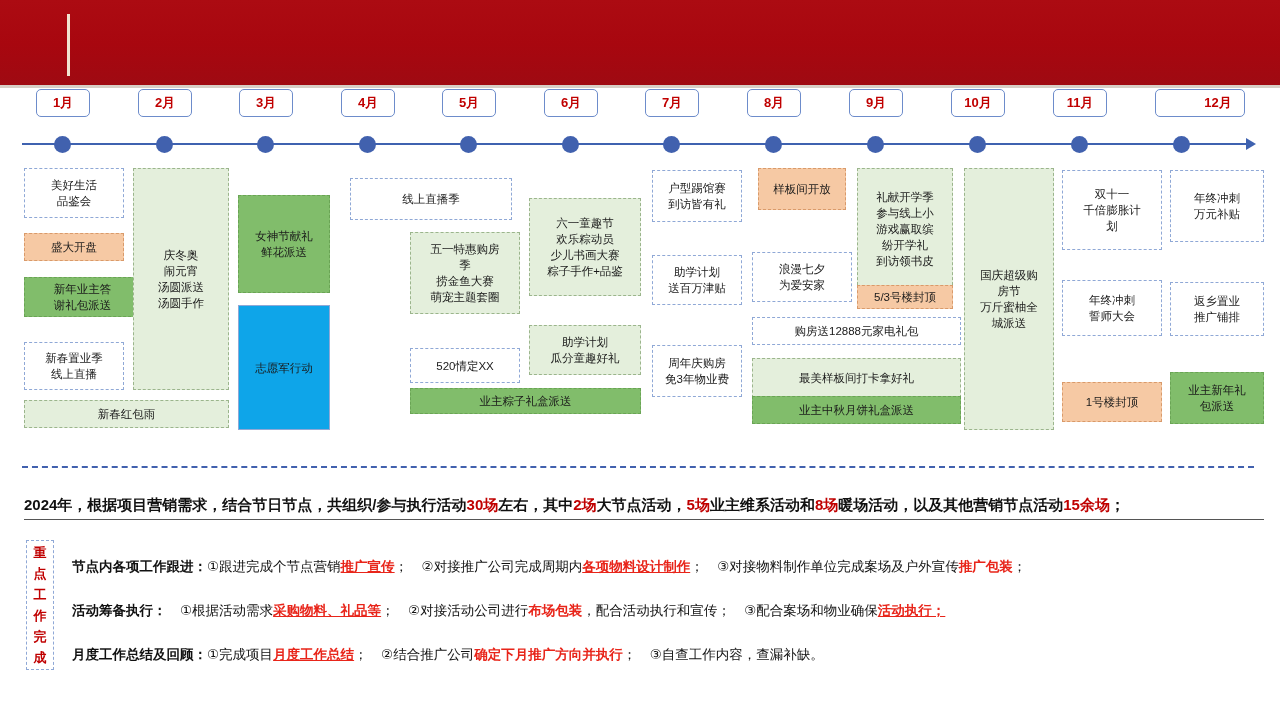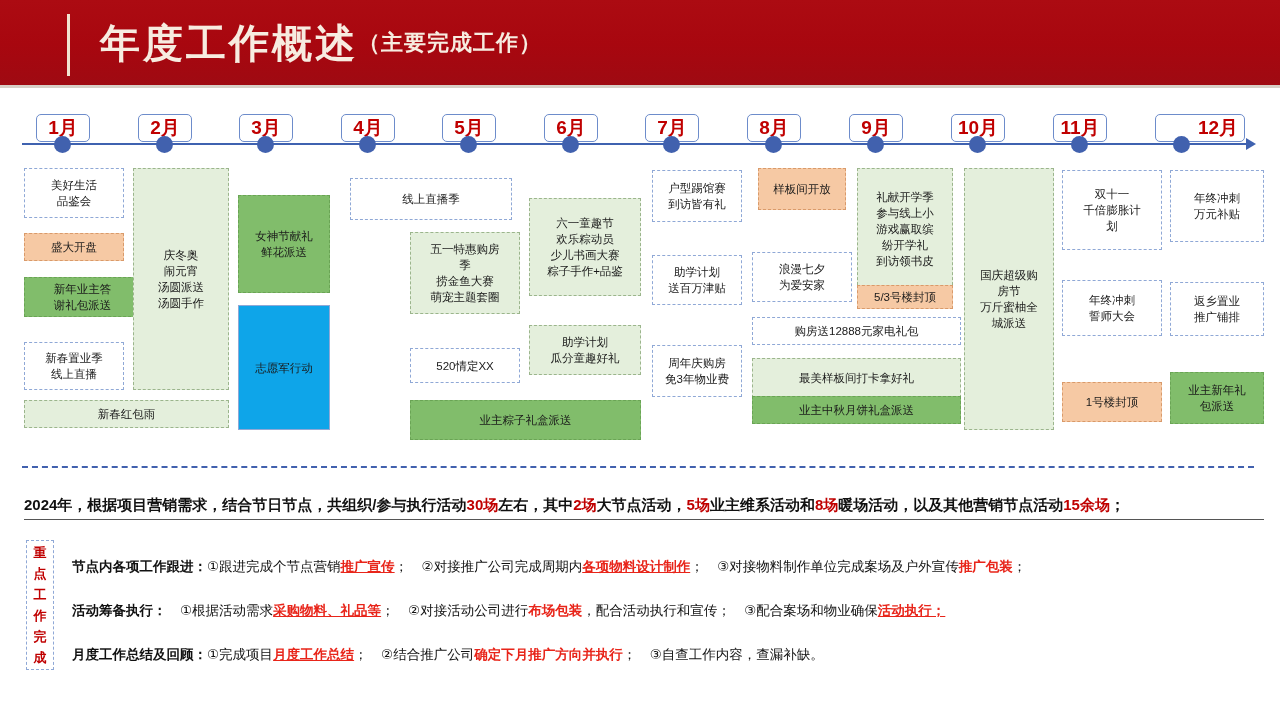--- a/index.html
+++ b/index.html
@@ -26,23 +26,23 @@
 
   
   #timeline-axis{
     position:absolute;left:22px;top:143px;width:1228px;height:2px;background:#3f62b0;
   }
   #timeline-arrow{
     position:absolute;left:1246px;top:138px;width:0;height:0;
     border-top:6px solid transparent;border-bottom:6px solid transparent;border-left:10px solid #3f62b0;
   }
   .month-box{
-    position:absolute;top:114px;width:52px;height:26px;
+    position:absolute;top:89px;width:52px;height:26px;
     border:1.4px solid #6d8ccb;border-radius:5px;background:#ffffff;
-    color:#c00000;font-size:19px;font-weight:bold;
+    color:#c00000;font-size:13px;font-weight:bold;
     display:flex;align-items:center;justify-content:center;
   }
   .month-dot{
     position:absolute;top:136px;width:17px;height:17px;border-radius:50%;
     background:#4161ae;
   }
 
   
   .card{
     position:absolute;box-sizing:border-box;
@@ -86,23 +86,20 @@
   .kw-row .ru{color:#e8251a;font-weight:bold;text-decoration:underline;}
   #kw1{top:558px;}
   #kw2{top:602px;}
   #kw3{top:646px;}
 </style>
 </head>
 <body>
 
 <div id="header">
   <div id="header-accent"></div>
-  <div id="header-text">
-    <span class="h-main">年度工作概述</span><span class="h-sub">（主要完成工作）</span>
-  </div>
 </div>
 <div id="header-bottomline"></div>
 
 <div id="timeline">
   <div id="timeline-axis"></div>
   <div id="timeline-arrow"></div>
 <div class="month-box" style="left: 36px;">1月</div>
     <div class="month-dot" style="left: 54px;"></div>
     <div class="month-box" style="left: 138px;">2月</div>
     <div class="month-dot" style="left: 156px;"></div>
@@ -201,21 +198,21 @@
         <span>少儿书画大赛</span>
         <span>粽子手作+品鉴</span>
       </div>
     </div>
     <div class="card s-light" style="left: 529px; top: 325px; width: 112px; height: 50px;">
       <div>
         <span>助学计划</span>
         <span>瓜分童趣好礼</span>
       </div>
     </div>
-    <div class="card s-green" style="left: 410px; top: 400px; width: 231px; height: 40px; align-items: center;">
+    <div class="card s-green" style="left: 410px; top: 388px; width: 231px; height: 26px; align-items: center;">
       <div>
         <span>业主粽子礼盒派送</span>
       </div>
     </div>
     <div class="card s-white" style="left: 652px; top: 170px; width: 90px; height: 52px;">
       <div>
         <span>户型踢馆赛</span>
         <span>到访皆有礼</span>
       </div>
     </div>

